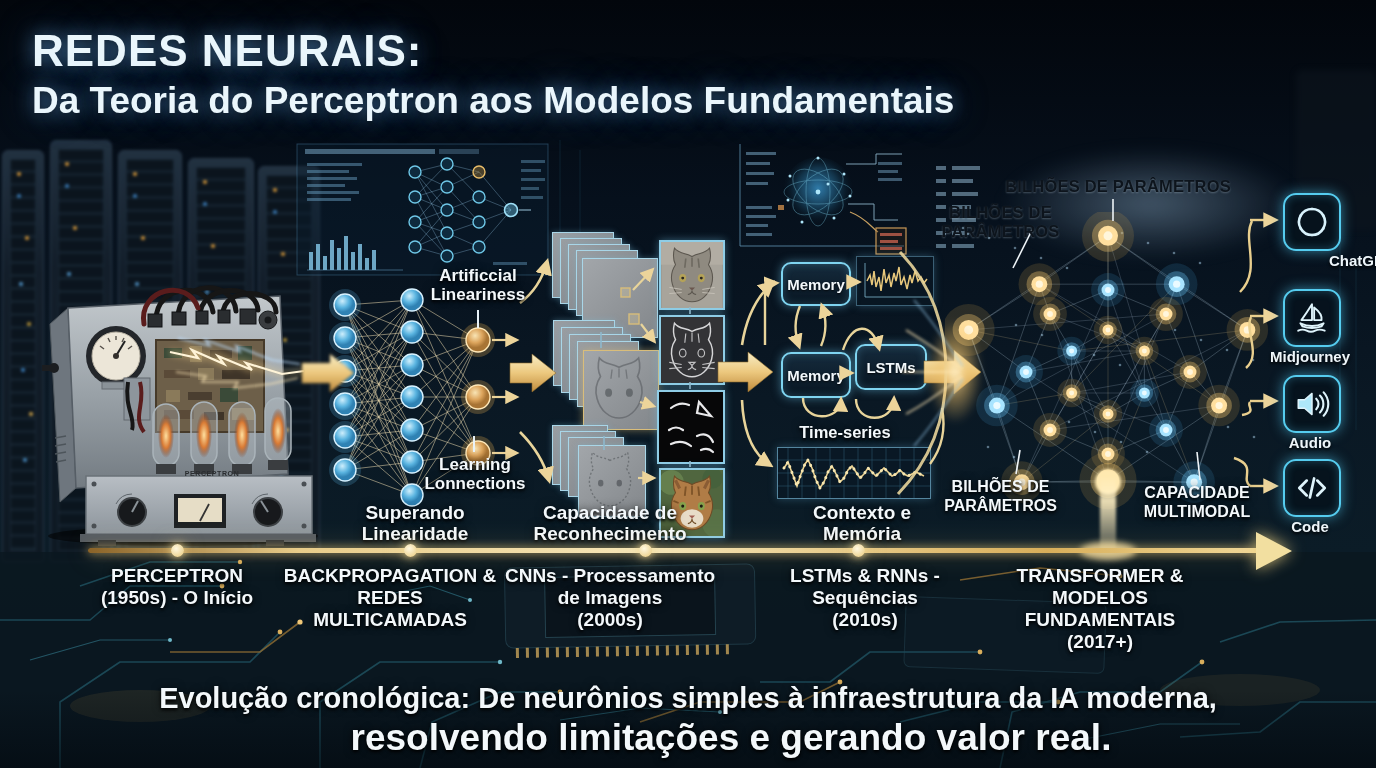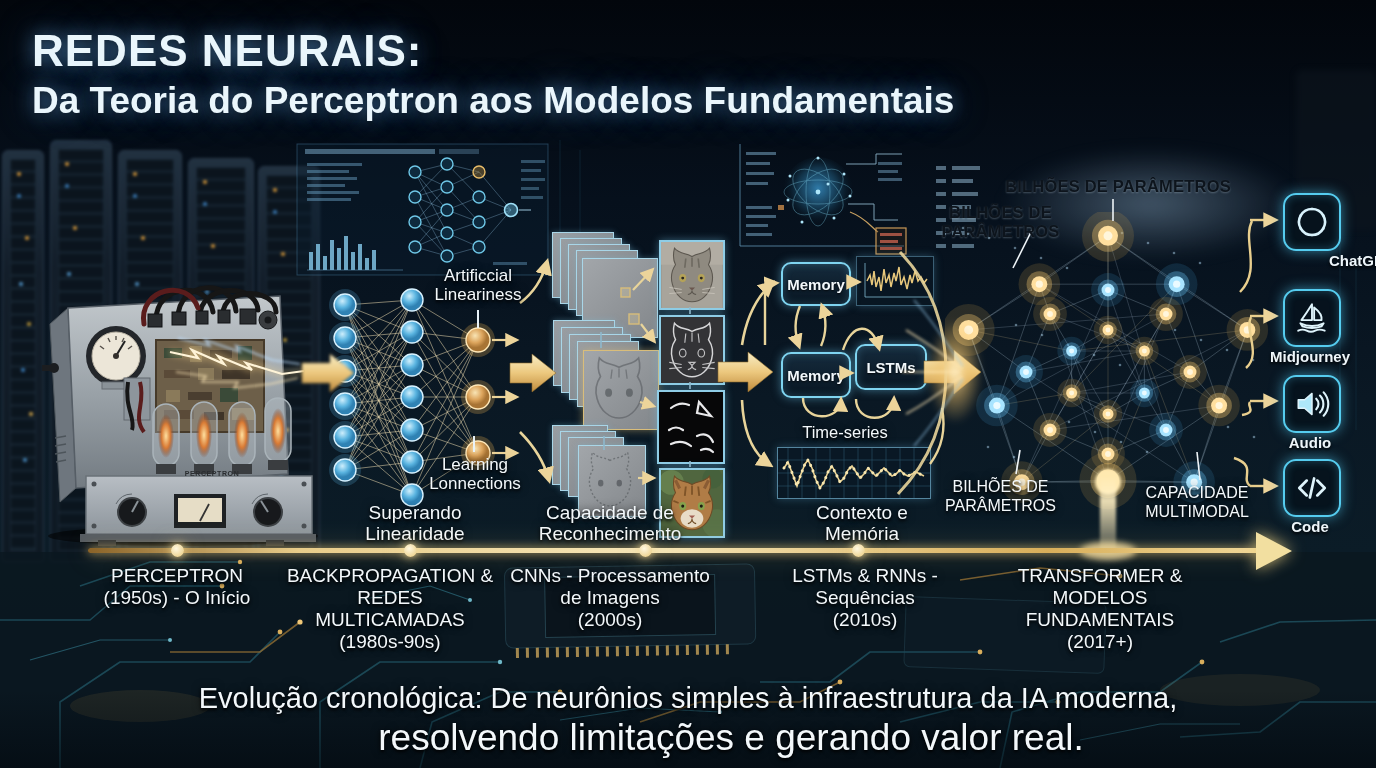--- a/index.html
+++ b/index.html
@@ -2,21 +2,21 @@
 <html><head>
 <meta charset="utf-8">
 <style>
   html,body{margin:0;padding:0;background:#000;}
   #stage{position:relative;width:1376px;height:768px;overflow:hidden;
     font-family:"Liberation Sans",sans-serif;
     background:linear-gradient(180deg,#02060c 0%,#06101c 26%,#0a1824 52%,#0b1c27 72%,#081520 100%);}
   .abs{position:absolute;}
   svg{display:block;}
   
-  .wlbl{font-weight:400;color:#f3f8fb;text-align:center;
+  .wlbl{font-weight:700;color:#f3f8fb;text-align:center;
     text-shadow:0 2px 3px rgba(0,0,0,.92),0 0 9px rgba(0,0,0,.65);}
   .dlbl{font-weight:800;color:#0d141c;text-align:center;letter-spacing:.2px;
     text-shadow:0 1px 2px rgba(205,225,240,.30);}
   .title-line{width:100%;color:#eaf6fc;font-weight:700;
     text-shadow:0 0 18px rgba(120,190,255,.55),0 0 40px rgba(90,160,230,.35),0 2px 5px rgba(0,0,0,.85);padding-left:32px;}
   
   .rack{position:absolute;border-radius:6px 6px 2px 2px;
     background:linear-gradient(180deg,#243444,#141f2b 30%,#0e1822);
     border:1px solid #2c3d4e;filter:blur(1.8px);opacity:.92;}
   .rack .inner{position:absolute;inset:8px 7px 10px 7px;
@@ -1152,21 +1152,20 @@
   <div class="tl-dot" style="left:852px;"></div>
 
   <div class="abs wlbl tl-label" style="left:67px;top:565px;width:220px;">
     <div>PERCEPTRON</div>
       <div>(1950s) - O Início</div>
       <div></div>
   </div>
   <div class="abs wlbl tl-label" style="left:280px;top:565px;width:220px;">
     <div>BACKPROPAGATION &amp;</div>
       <div>REDES MULTICAMADAS</div>
-      <div>(1980s-90s)</div>
   </div>
   <div class="abs wlbl tl-label" style="left:500px;top:565px;width:220px;">
     <div>CNNs - Processamento</div>
       <div>de Imagens</div>
       <div>(2000s)</div>
   </div>
   <div class="abs wlbl tl-label" style="left:755px;top:565px;width:220px;">
     <div>LSTMs &amp; RNNs -</div>
       <div>Sequências</div>
       <div>(2010s)</div>

